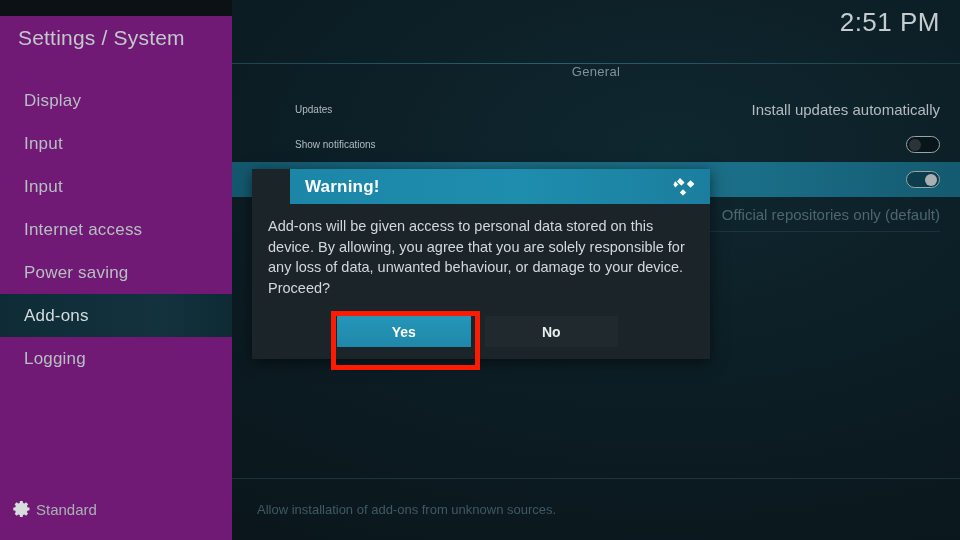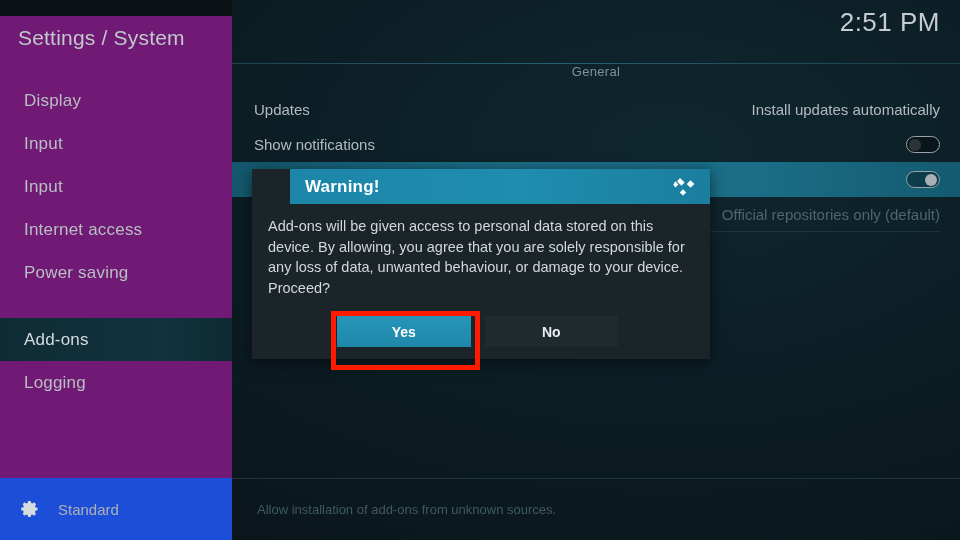--- a/index.html
+++ b/index.html
@@ -34,31 +34,30 @@
     height: 43px;
     display: flex; align-items: center;
     padding-left: 24px;
     font-size: 17px;
     color: #b8bfc3;
     letter-spacing: 0.2px;
   }
   .side-item.selected {
     background: linear-gradient(to right, #0f2c36 0%, #12323d 70%, #0e2b34 100%);
     color: #d5dbde;
-    margin-top: 24px;
   }
 
   
   .profile-bar {
     position: absolute; left: 0; bottom: 0;
     width: 232px; height: 62px;
-    background: #1d4ed8;
-    display: flex; align-items: center;
-    padding-left: 20px;
-    gap: 18px;
+    background: #701a75;
+    display: flex; align-items: center;
+    padding-left: 12px;
+    gap: 4px;
   }
   .profile-label { font-size: 15px; color: #aab1b5; }
   .gear-ico { width: 20px; height: 20px; display:block; }
 
   
   .right-panel {
     position: absolute; left: 232px; top: 0;
     width: 728px; height: 540px;
     background:
       radial-gradient(120% 95% at 60% 28%, #0f272f 0%, #0c1d24 48%, #0a141a 100%);
@@ -82,21 +81,21 @@
   .row {
     position: relative;
     height: 35px;
     display: flex; align-items: center;
     justify-content: space-between;
     padding: 0 20px 0 22px;
   }
   .row.selected {
     background: linear-gradient(to right, #14586e 0%, #1a6e87 35%, #1a6e87 72%, #145a70 100%);
   }
-  .row-label { font-size: 15px; color: #b3bbbf; }
+  .row-label { font-size: 10px; color: #b3bbbf; margin-left: 41px; }
   .row-value { font-size: 15px; color: #b3bbbf; }
   .row-value.dim { color: #4d666f; }
   .row.disabled .row-label { color: #43575f; }
 
   
   .toggle {
     width: 34px; height: 17px;
     border-radius: 9px;
     border: 1px solid #9aa4a9;
     position: relative;

